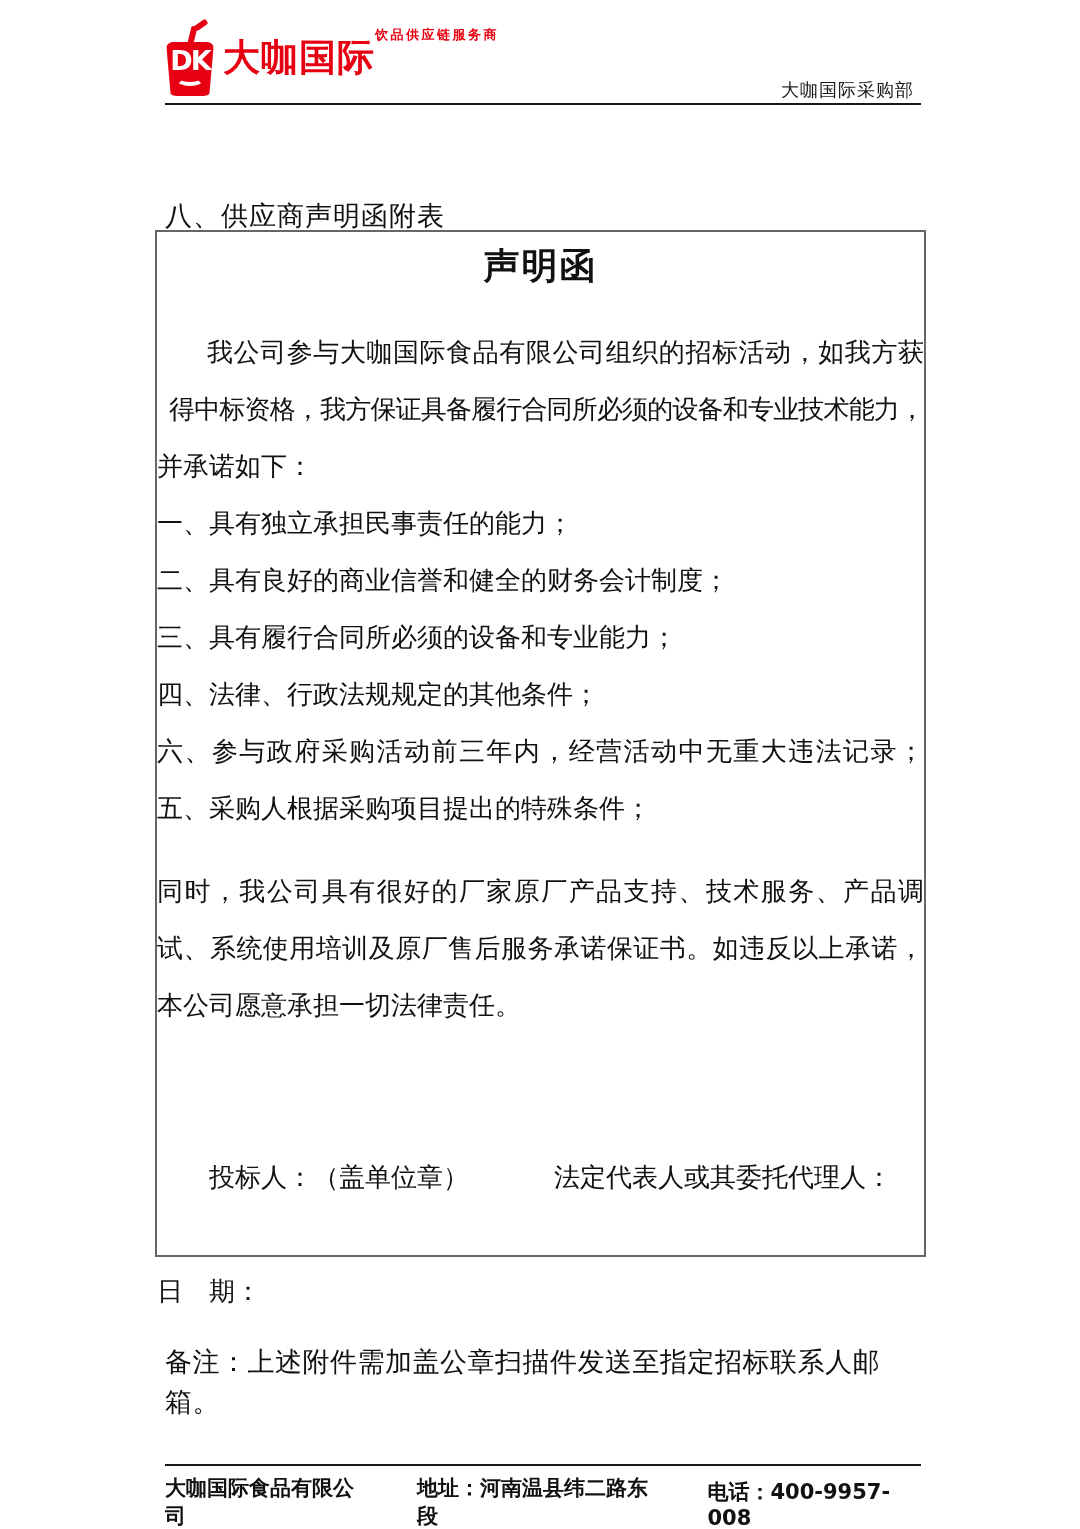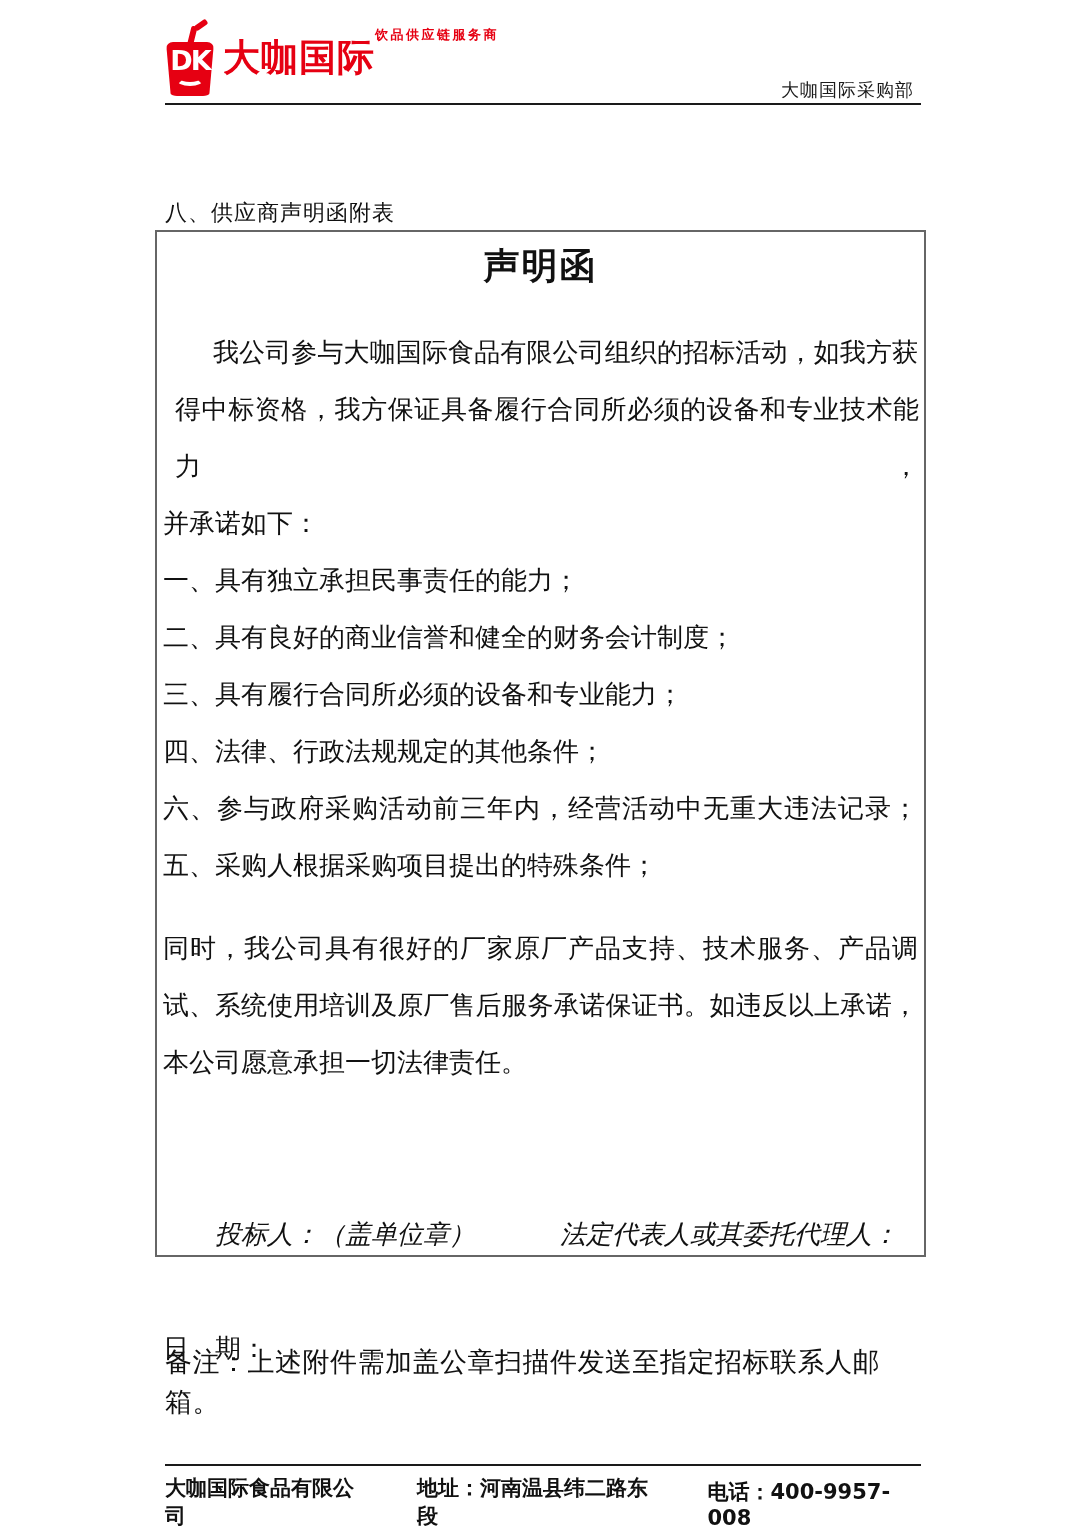--- a/index.html
+++ b/index.html
@@ -40,39 +40,39 @@
   .brand-tagline{
     font-family:"DejaVu Sans","Liberation Sans",sans-serif;
     font-weight:bold;font-size:13px;color:#e60012;letter-spacing:2.5px;margin-top:6px;
   }
   .dept{
     position:absolute;top:78px;right:158px;
     font-size:18px;letter-spacing:1px;color:#1a1a1a;
   }
   .header-rule{position:absolute;left:165px;top:103px;width:756px;height:2px;background:#1a1a1a;}
   
-  .section-title{position:absolute;left:165px;top:198px;font-size:22px;letter-spacing:1px;color:#111111;}
+  .section-title{position:absolute;left:165px;top:198px;font-size:27px;letter-spacing:1px;color:#111111;}
   
   .letter-box{
     position:absolute;left:155px;top:230px;
     width:767px;height:1023px;
     border:2px solid #666666;
     box-sizing:content-box;
   }
   .letter-title{
     margin-top:12px;text-align:center;
     font-size:36px;line-height:44px;font-weight:bold;color:#111111;letter-spacing:2px;
   }
-  .letter-body{margin-top:36px;padding:0 6px;font-size:26px;color:#111111;}
+  .letter-body{margin-top:36px;padding:0 0;font-size:26px;color:#111111;}
   .bline{line-height:57px;white-space:pre-wrap;}
   .indent{text-indent:50px;}
   .jline{text-align:justify;text-align-last:justify;text-justify:inter-character;}
   .tight{letter-spacing:-1px;margin-left:12px;}
   .mt-sm{margin-top:26px;}
-  .mt-lg{margin-top:58px;font-style:italic;}
+  .mt-lg{margin-top:58px;}
   .sig-row .sig-gap{display:inline-block;width:85px;}
   
   .note{position:absolute;left:165px;top:1342px;width:762px;font-size:27px;line-height:40px;letter-spacing:0.5px;color:#111111;}
   .footer-rule{position:absolute;left:165px;top:1464px;width:756px;height:2px;background:#1a1a1a;}
   .footer-row{
     position:absolute;left:165px;top:1474px;width:756px;
     display:flex;align-items:flex-end;
     font-family:"DejaVu Sans","Liberation Sans",sans-serif;
     font-weight:bold;font-size:21px;color:#111111;
   }

